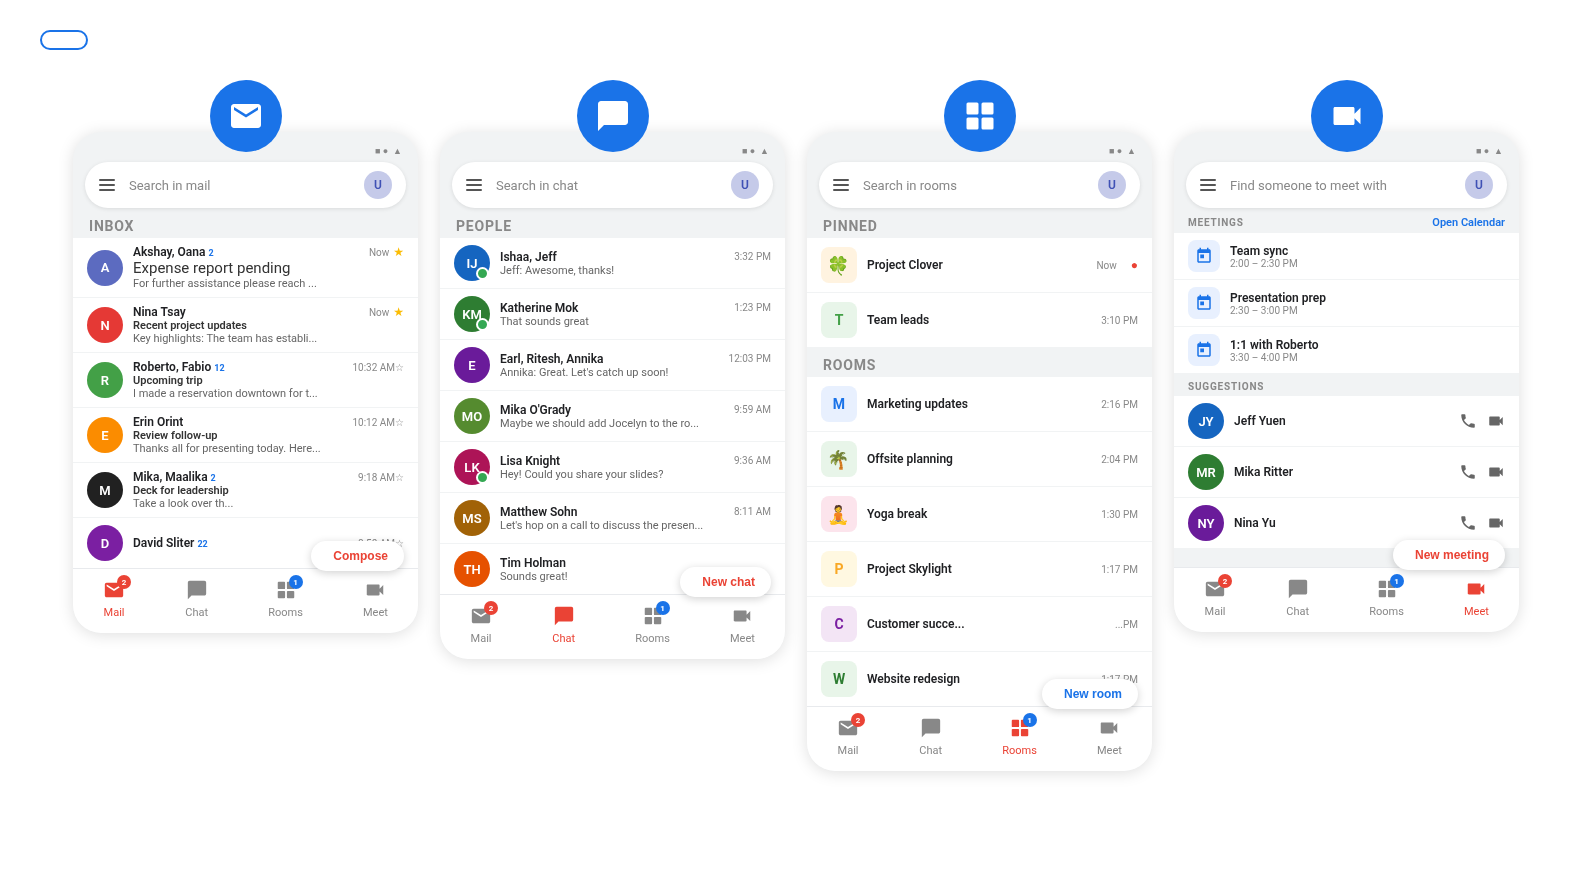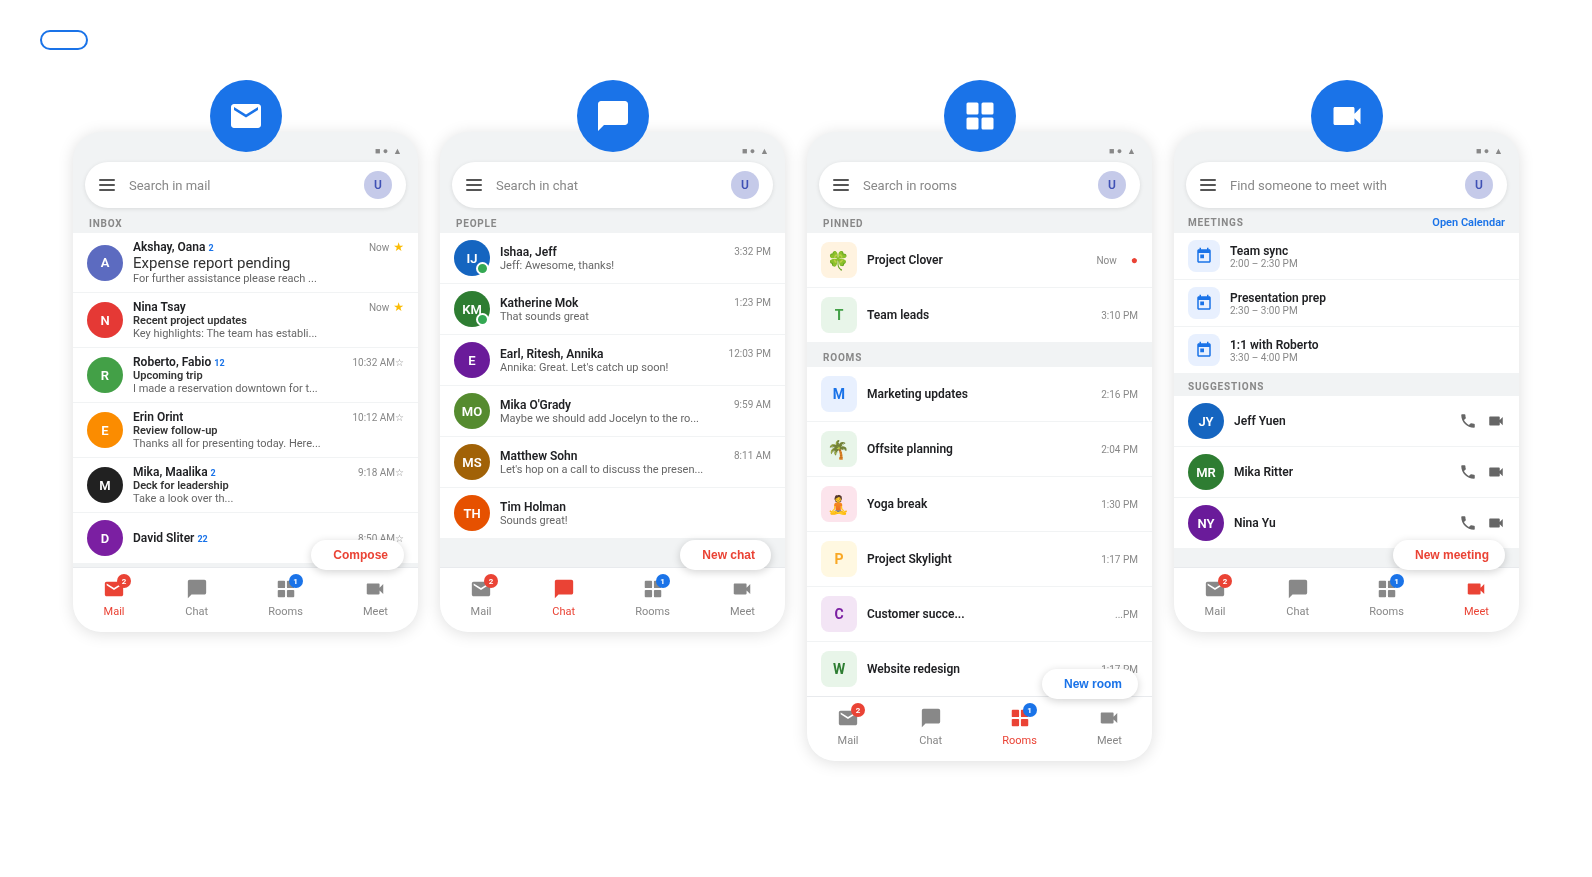--- a/index.html
+++ b/index.html
@@ -131,21 +131,21 @@
     .phone-search .avatar-small {
       width: 28px; height: 28px; border-radius: 50%;
       background: #c5cae9;
       overflow: hidden;
       display: flex; align-items: center; justify-content: center;
       font-size: 12px; font-weight: 600; color: #3f51b5;
     }
 
     
     .section-label {
-      font-size: 10px;
+      font-size: 14px;
       font-weight: 700;
       color: #888;
       letter-spacing: 0.8px;
       text-transform: uppercase;
       padding: 10px 16px 4px;
     }
 
     
     .list-item {
       display: flex;
@@ -494,20 +494,30 @@
         <div class="avatar " style="background:#558b2f">MO</div>
         <div class="item-content">
           <div class="item-name">
             <span>Mika O'Grady</span>
             <span class="time">9:59 AM</span>
           </div>
           <div class="item-sub">Maybe we should add Jocelyn to the ro...</div>
         </div>
       </div>
           <div class="list-item">
+        <div class="avatar green-dot" style="background:#ad1457">LK</div>
+        <div class="item-content">
+          <div class="item-name">
+            <span>Lisa Knight</span>
+            <span class="time">9:36 AM</span>
+          </div>
+          <div class="item-sub">Hey! Could you share your slides?</div>
+        </div>
+      </div>
+          <div class="list-item">
         <div class="avatar " style="background:#a16207">MS</div>
         <div class="item-content">
           <div class="item-name">
             <span>Matthew Sohn</span>
             <span class="time">8:11 AM</span>
           </div>
           <div class="item-sub">Let's hop on a call to discuss the presen...</div>
         </div>
       </div>
           <div class="list-item">

